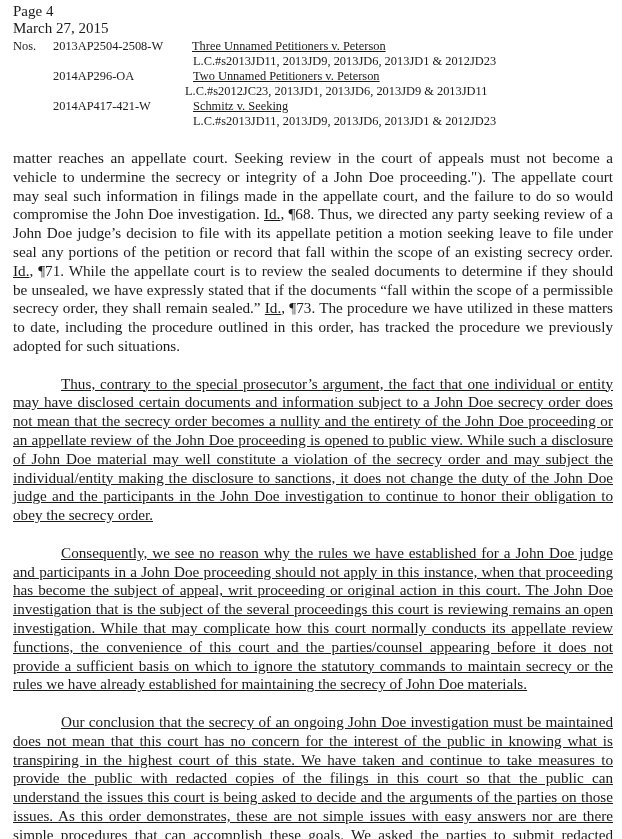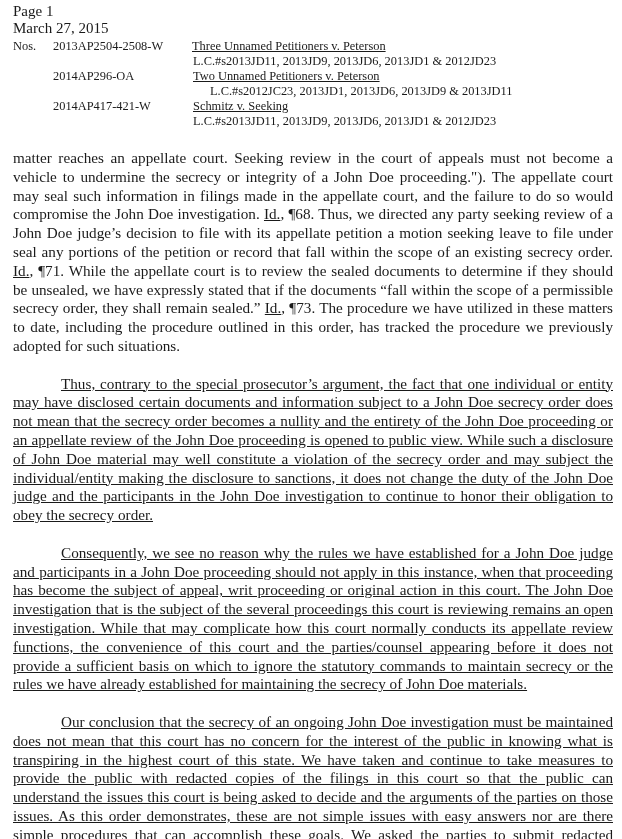--- a/index.html
+++ b/index.html
@@ -15,31 +15,31 @@
     position: absolute; left: 13px; width: 600px; top: 149px;
     font-size: 15.2px; line-height: 18.8px;
   }
   .body p { margin: 0 0 18.8px 0; text-align: justify; text-align-last: left; }
   .body p.indent { text-indent: 48px; text-decoration: underline; }
 </style>
 </head>
 <body>
 
 <div>
-  <div class="hdr" style="top:3px">Page 1</div>
+  <div class="hdr" style="top:3px">Page 4</div>
   <div class="hdr" style="top:20px">March 27, 2015</div>
   <div class="caption" style="left:13px; top:38px">Nos.</div>
 
   <div class="caption" style="left:53px; top:38px">2013AP2504-2508-W</div>
   <div class="caption u" style="left:192px; top:38px">Three Unnamed Petitioners v. Peterson</div>
   <div class="caption" style="left:193px; top:53px">L.C.#s2013JD11, 2013JD9, 2013JD6, 2013JD1 &amp; 2012JD23</div>
 
   <div class="caption" style="left:53px; top:68px">2014AP296-OA</div>
   <div class="caption u" style="left:193px; top:68px">Two Unnamed Petitioners v. Peterson</div>
-  <div class="caption" style="left:210px; top:83px">L.C.#s2012JC23, 2013JD1, 2013JD6, 2013JD9 &amp; 2013JD11</div>
+  <div class="caption" style="left:185px; top:83px">L.C.#s2012JC23, 2013JD1, 2013JD6, 2013JD9 &amp; 2013JD11</div>
 
   <div class="caption" style="left:53px; top:98px">2014AP417-421-W</div>
   <div class="caption u" style="left:193px; top:98px">Schmitz v. Seeking</div>
   <div class="caption" style="left:193px; top:113px">L.C.#s2013JD11, 2013JD9, 2013JD6, 2013JD1 &amp; 2012JD23</div>
 </div>
 
 <div class="body">
   <p><span>matter reaches an appellate court.  Seeking review in the court of appeals must not become a vehicle to undermine the secrecy or integrity of a John Doe proceeding.").  The appellate court may seal such information in filings made in the appellate court, and the failure to do so would compromise the John Doe investigation.  </span><span class="u">Id.</span><span>, ¶68.  Thus, we directed any party seeking review of a John Doe judge’s decision to file with its appellate petition a motion seeking leave to file under seal any portions of the petition or record that fall within the scope of an existing secrecy order.  </span><span class="u">Id.</span><span>, ¶71.  While the appellate court is to review the sealed documents to determine if they should be unsealed, we have expressly stated that if the documents “fall within the scope of a permissible secrecy order, they shall remain sealed.”  </span><span class="u">Id.</span><span>, ¶73.  The procedure we have utilized in these matters to date, including the procedure outlined in this order, has tracked the procedure we previously adopted for such situations.</span></p>
   <p class="indent">Thus, contrary to the special prosecutor’s argument, the fact that one individual or entity may have disclosed certain documents and information subject to a John Doe secrecy order does not mean that the secrecy order becomes a nullity and the entirety of the John Doe proceeding or an appellate review of the John Doe proceeding is opened to public view.  While such a disclosure of John Doe material may well constitute a violation of the secrecy order and may subject the individual/entity making the disclosure to sanctions, it does not change the duty of the John Doe judge and the participants in the John Doe investigation to continue to honor their obligation to obey the secrecy order.</p>
   <p class="indent">Consequently, we see no reason why the rules we have established for a John Doe judge and participants in a John Doe proceeding should not apply in this instance, when that proceeding has become the subject of appeal, writ proceeding or original action in this court.  The John Doe investigation that is the subject of the several proceedings this court is reviewing remains an open investigation.  While that may complicate how this court normally conducts its appellate review functions, the convenience of this court and the parties/counsel appearing before it does not provide a sufficient basis on which to ignore the statutory commands to maintain secrecy or the rules we have already established for maintaining the secrecy of John Doe materials.</p>

